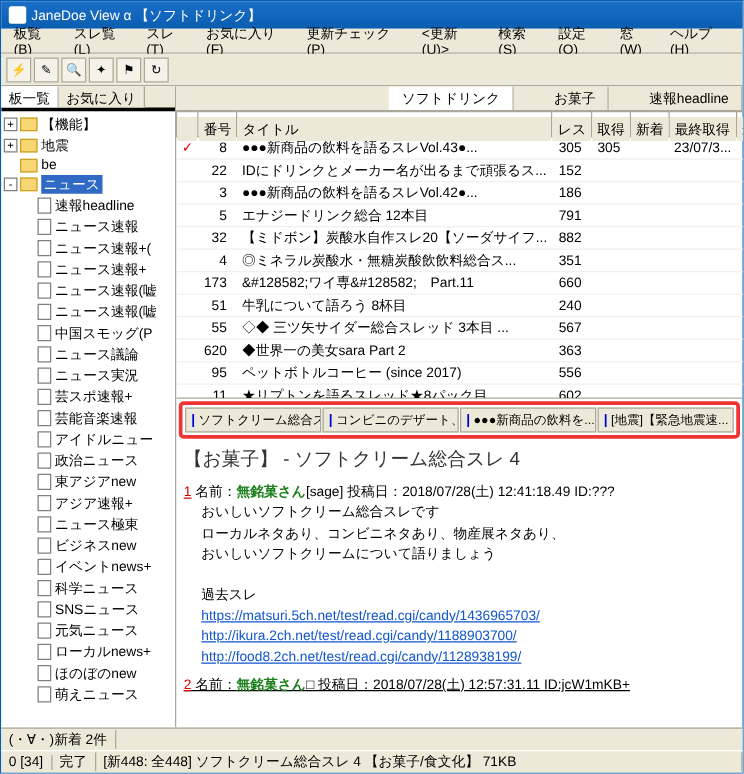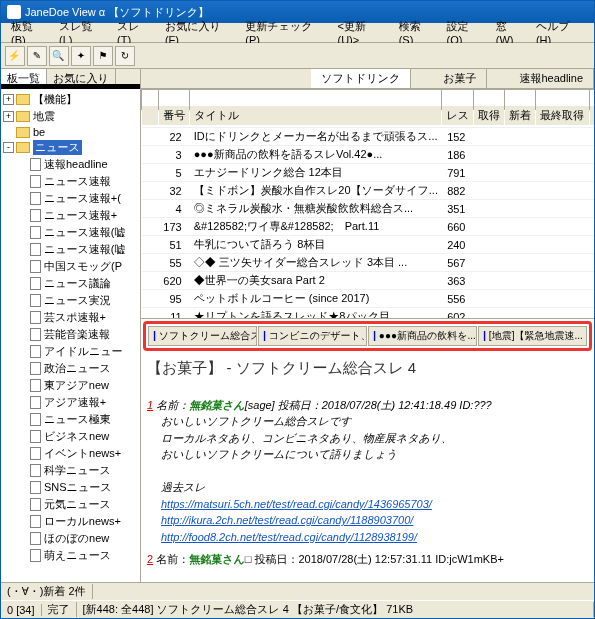--- a/index.html
+++ b/index.html
@@ -8,38 +8,38 @@
 .titlebar { background: linear-gradient(#1a6fc7, #0a5db0); color: #fff; height: 22px; display: flex; align-items: center; padding: 0 6px; font-size: 12px; }
 .titlebar-icon { width: 14px; height: 14px; background: #fff; margin-right: 4px; border-radius: 2px; }
 .menubar { background: #ece9d8; height: 20px; display: flex; align-items: center; padding: 0 4px; border-bottom: 1px solid #aca899; }
 .menubar span { padding: 2px 6px; cursor: default; }
 .toolbar { background: #ece9d8; height: 26px; display: flex; align-items: center; padding: 0 4px; gap: 2px; border-bottom: 1px solid #aca899; }
 .tbtn { width: 20px; height: 20px; border: 1px solid #aca899; background: #f5f3e9; display: flex; align-items: center; justify-content: center; font-size: 10px; }
 .addrbar { background: #ece9d8; height: 22px; display: flex; align-items: center; padding: 2px 4px; border-bottom: 1px solid #aca899; }
 .addrbar input { flex: 1; height: 18px; border: 1px solid #7f9db9; padding: 0 3px; font-size: 11px; }
 .main { flex: 1; display: flex; overflow: hidden; }
 .sidebar { width: 140px; border-right: 1px solid #aca899; display: flex; flex-direction: column; background: #fff; }
-.side-tabs { height: 20px; display: flex; border-bottom: 5px solid #000000; background: #ece9d8; }
+.side-tabs { height: 20px; display: flex; border-bottom: 3px solid #000000; background: #ece9d8; }
 .side-tab { padding: 2px 6px; border-right: 1px solid #aca899; background: #fff; }
 .side-tab.inactive { background: #ece9d8; }
 .tree { flex: 1; overflow-y: auto; padding: 2px; }
 .tree-item { white-space: nowrap; padding: 1px 0; display: flex; align-items: center; }
 .tree-toggle { width: 11px; height: 11px; border: 1px solid #808080; display: inline-flex; align-items: center; justify-content: center; font-size: 9px; line-height: 1; margin-right: 2px; background: #fff; cursor: pointer; }
 .tree-folder { width: 14px; height: 11px; background: #f7d774; border: 1px solid #c9a227; margin-right: 3px; }
 .tree-doc { width: 11px; height: 13px; background: #fff; border: 1px solid #808080; margin-right: 3px; margin-left: 13px; }
 .tree-label { cursor: default; }
 .tree-label.sel { background: #316ac5; color: #fff; padding: 0 2px; }
 .tree-children { padding-left: 14px; }
 .content { flex: 1; display: flex; flex-direction: column; overflow: hidden; }
 .top-tabs { height: 20px; display: flex; background: #ece9d8; border-bottom: 1px solid #aca899; justify-content: flex-end; }
 .top-tab { padding: 2px 10px; border-right: 1px solid #aca899; background: #fff; cursor: default; }
 .top-tab.inactive { background: #ece9d8; padding-left: 32px; }
 .list { flex: 0 0 230px; overflow: auto; border-bottom: 1px solid #aca899; }
 table { border-collapse: collapse; width: 100%; }
-th { background: #ece9d8; border: 1px solid #aca899; text-align: left; padding: 2px 4px; font-weight: normal; white-space: nowrap; position: sticky; top: 16px; }
+th { background: #ece9d8; border: 1px solid #aca899; text-align: left; padding: 2px 4px; font-weight: normal; white-space: nowrap; position: sticky; top: 4px; }
 td { padding: 1px 4px; white-space: nowrap; border-bottom: 1px solid #f0f0f0; }
 td.num { text-align: right; padding-right: 8px; }
 .check { color: #d00; }
 .tabbar-wrap { border: 3px solid #e33; border-radius: 4px; margin: 2px; padding: 2px; }
 .tabbar { display: flex; gap: 1px; }
 .thread-tab { flex: 1; background: #ece9d8; border: 1px solid #aca899; padding: 2px 4px; overflow: hidden; white-space: nowrap; font-size: 10px; cursor: default; }
 .thread-tab .mark { color: #00d; font-weight: bold; }
 .viewer { flex: 1; overflow-y: auto; padding: 4px 6px; font-size: 12px; line-height: 1.5; }
 .crumb { font-size: 15px; color: #333; }
 .post-num { color: #d00; text-decoration: underline; }
@@ -360,34 +360,34 @@
             <div class="thread-tab"><span class="mark">|</span> ソフトクリーム総合ス...</div>
             <div class="thread-tab"><span class="mark">|</span> コンビニのデザート、...</div>
             <div class="thread-tab"><span class="mark">|</span> ●●●新商品の飲料を...</div>
             <div class="thread-tab"><span class="mark">|</span> [地震]【緊急地震速...</div>
           </div>
       </div>
 
       <div class="viewer">
         <div class="crumb">【お菓子】 - ソフトクリーム総合スレ 4</div>
         <div id="posts">
-            <div style="margin-top: 17px; font-style: italic;">
+            <div style="margin-top: 6px;">
               <div><span class="post-num">1</span> 名前：<span class="post-name">無銘菓さん</span>[sage] 投稿日：2018/07/28(土) 12:41:18.49 ID:???</div>
               <div style="padding-left: 14px;">
                 <div>おいしいソフトクリーム総合スレです</div>
                 <div>ローカルネタあり、コンビニネタあり、物産展ネタあり、</div>
                 <div>おいしいソフトクリームについて語りましょう</div>
                 <div>&nbsp;</div>
                 <div>過去スレ</div>
                 <div><span class="post-link">https://matsuri.5ch.net/test/read.cgi/candy/1436965703/</span></div>
                 <div><span class="post-link">http://ikura.2ch.net/test/read.cgi/candy/1188903700/</span></div>
                 <div><span class="post-link">http://food8.2ch.net/test/read.cgi/candy/1128938199/</span></div>
               </div>
             </div>
-            <div style="margin-top: 6px;">
+            <div style="margin-top: 6px; text-decoration: underline;">
               <div><span class="post-num">2</span> 名前：<span class="post-name">無銘菓さん</span>□ 投稿日：2018/07/28(土) 12:57:31.11 ID:jcW1mKB+</div>
             </div>
           </div>
       </div>
     </div>
   </div>
 
   <div class="statusbar">
     <div class="status-seg">(・∀・)新着 2件</div>
   </div>

